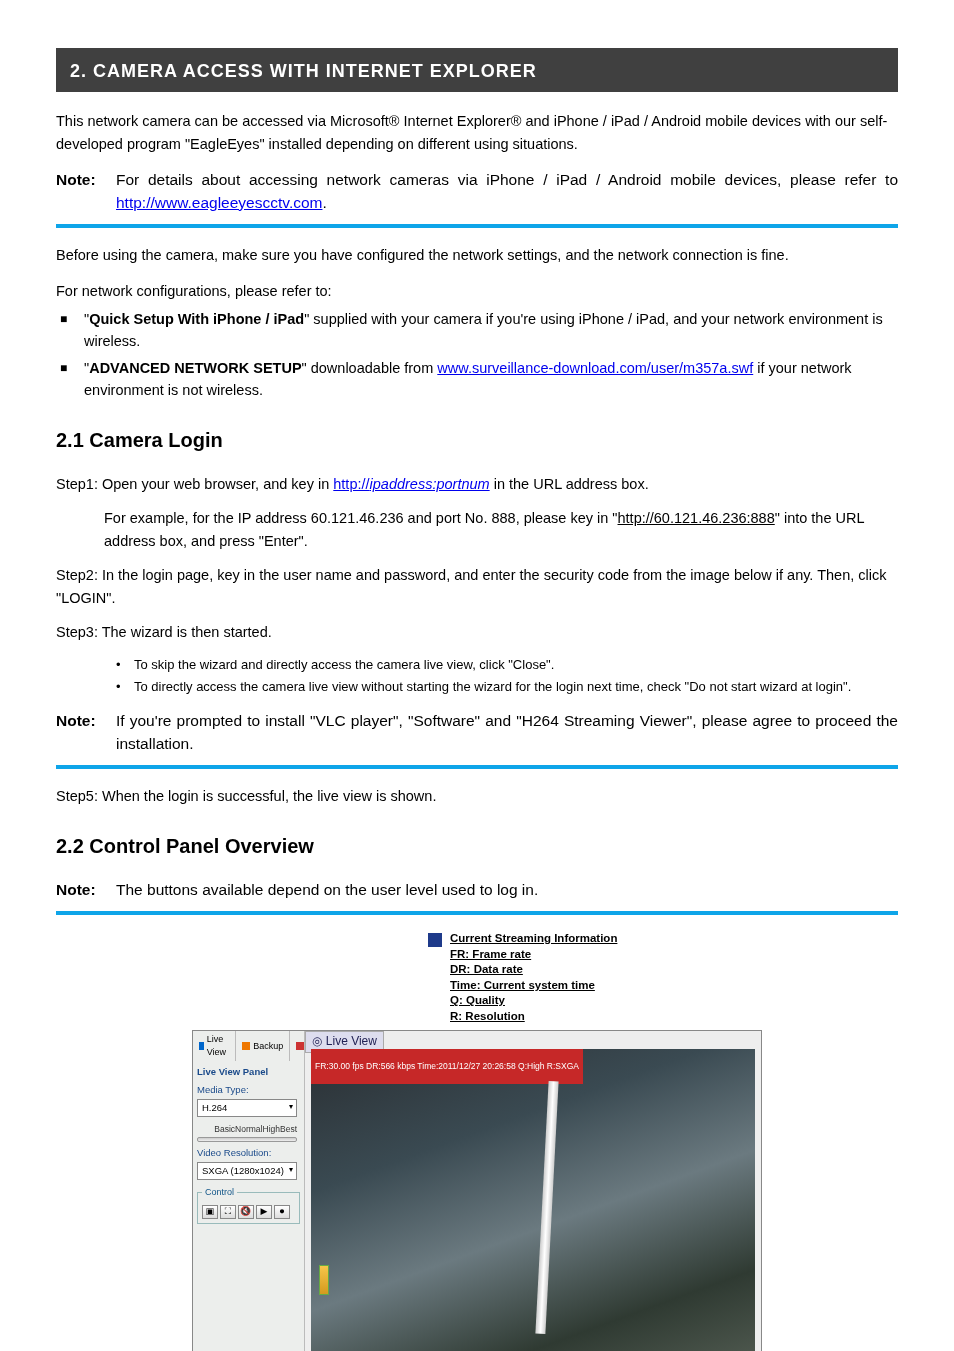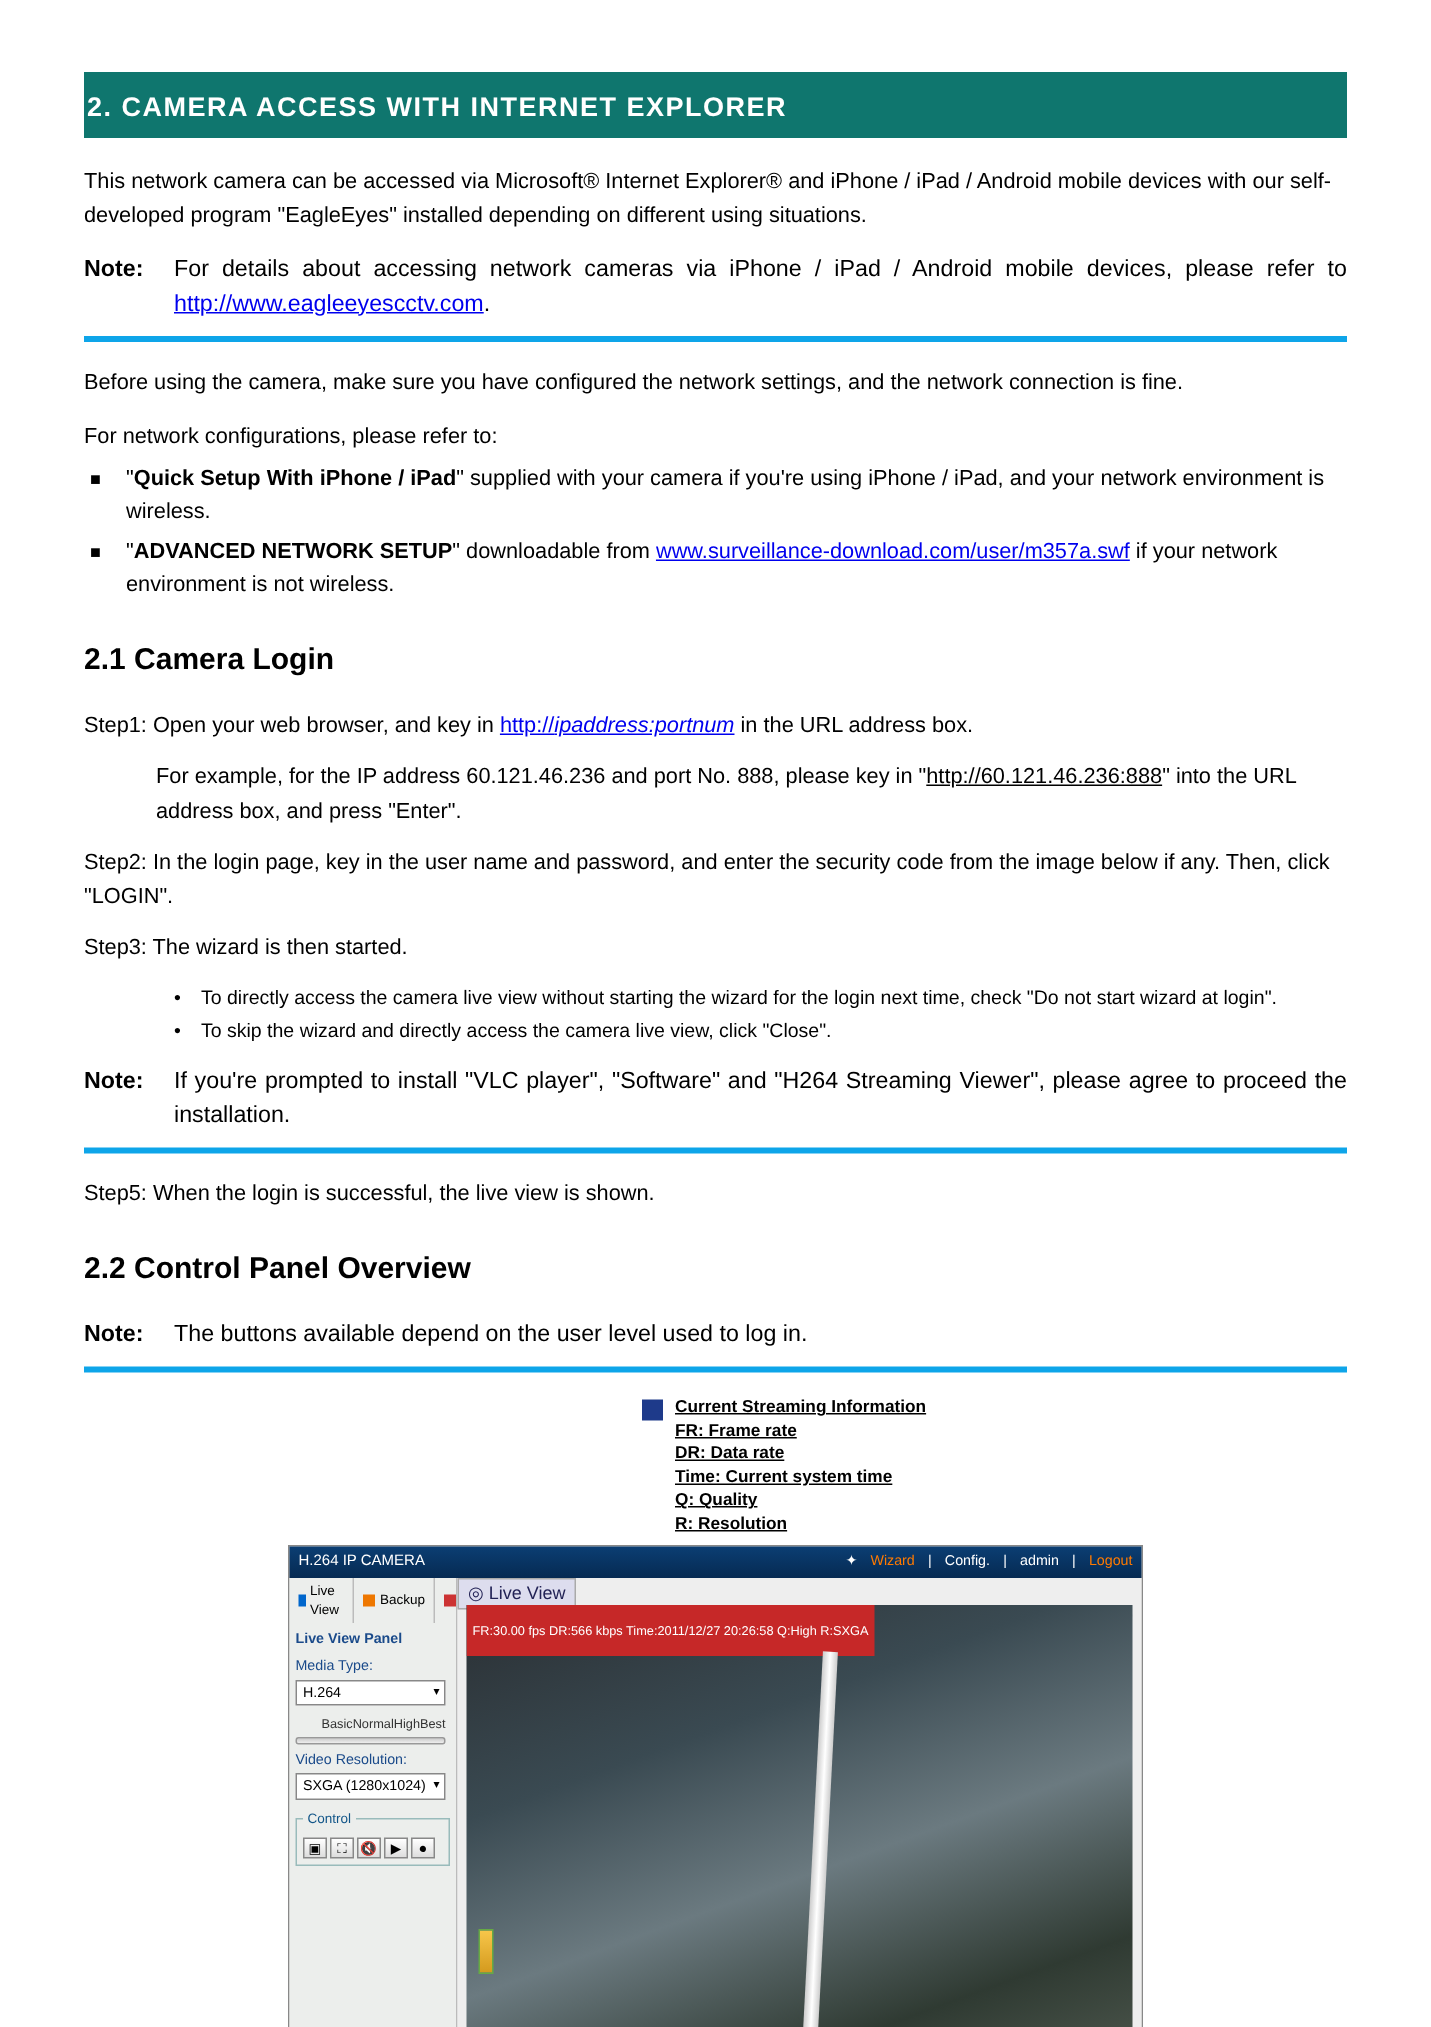--- a/index.html
+++ b/index.html
@@ -7,27 +7,27 @@
     font-family: Arial, Helvetica, sans-serif;
     font-size: 14.5px;
     color: #000;
     background: #fff;
     width: 954px;
     margin: 0 auto;
     padding: 48px 56px 30px;
     line-height: 1.45;
   }
   .section-banner {
-    background: #0f766e;
+    background: #404040;
     color: #fff;
     font-family: "Arial Black", Arial, sans-serif;
     font-weight: 900;
     letter-spacing: 1px;
     font-size: 18px;
-    padding: 10px 2px 8px;
+    padding: 10px 14px 8px;
     margin-bottom: 18px;
   }
   .para { margin: 14px 0; line-height: 1.55; }
   .note-row {
     border-bottom: 4px solid #0ea5e9;
     margin: 14px 0 16px;
     padding-bottom: 10px;
   }
   .note-flex { display: flex; }
   .note-label {
@@ -139,22 +139,22 @@
 
 <p class="step">
   <span class="step-label">Step2: </span><span>In the login page, key in the user name and password, and enter the security code from the image below if any. Then, click "LOGIN".</span>
 </p>
 
 <p class="step">
   <span class="step-label">Step3: </span><span>The wizard is then started.</span>
 </p>
 
 <ul class="dots">
+  <li>To skip the wizard and directly access the camera live view, click "Close".</li>
   <li>To directly access the camera live view without starting the wizard for the login next time, check "Do not start wizard at login".</li>
-  <li>To skip the wizard and directly access the camera live view, click "Close".</li>
 </ul>
 
 <div class="note-row">
   <div class="note-flex">
     <div class="note-label">Note:</div>
     <div class="note-body">If you're prompted to install "VLC player", "Software" and "H264 Streaming Viewer", please agree to proceed the installation.</div>
   </div>
 </div>
 
 <p class="step">
@@ -178,32 +178,20 @@
       <div>Current Streaming Information</div>
       <div>FR: Frame rate</div>
       <div>DR: Data rate</div>
       <div>Time: Current system time</div>
       <div>Q: Quality</div>
       <div>R: Resolution</div>
     </div>
   </div>
 
   <div class="app-window">
-    <div class="titlebar">
-      <span>H.264 IP CAMERA</span>
-      <span class="titlebar-right">
-        <span class="wiz">✦ <span>Wizard</span></span>
-        <span>|</span>
-        <span class="cfg">Config.</span>
-        <span>|</span>
-        <span class="adm">admin</span>
-        <span>|</span>
-        <span>Logout</span>
-      </span>
-    </div>
 
     <div class="tab-area">
       <div class="sidebar">
         <div class="tabbar" style="border:none; background:transparent; margin:-4px -4px 4px;">
           <div class="tab">
               <span class="dot d-blue"></span>
               <span>Live View</span>
             </div>
           <div class="tab">
               <span class="dot d-orange"></span>

